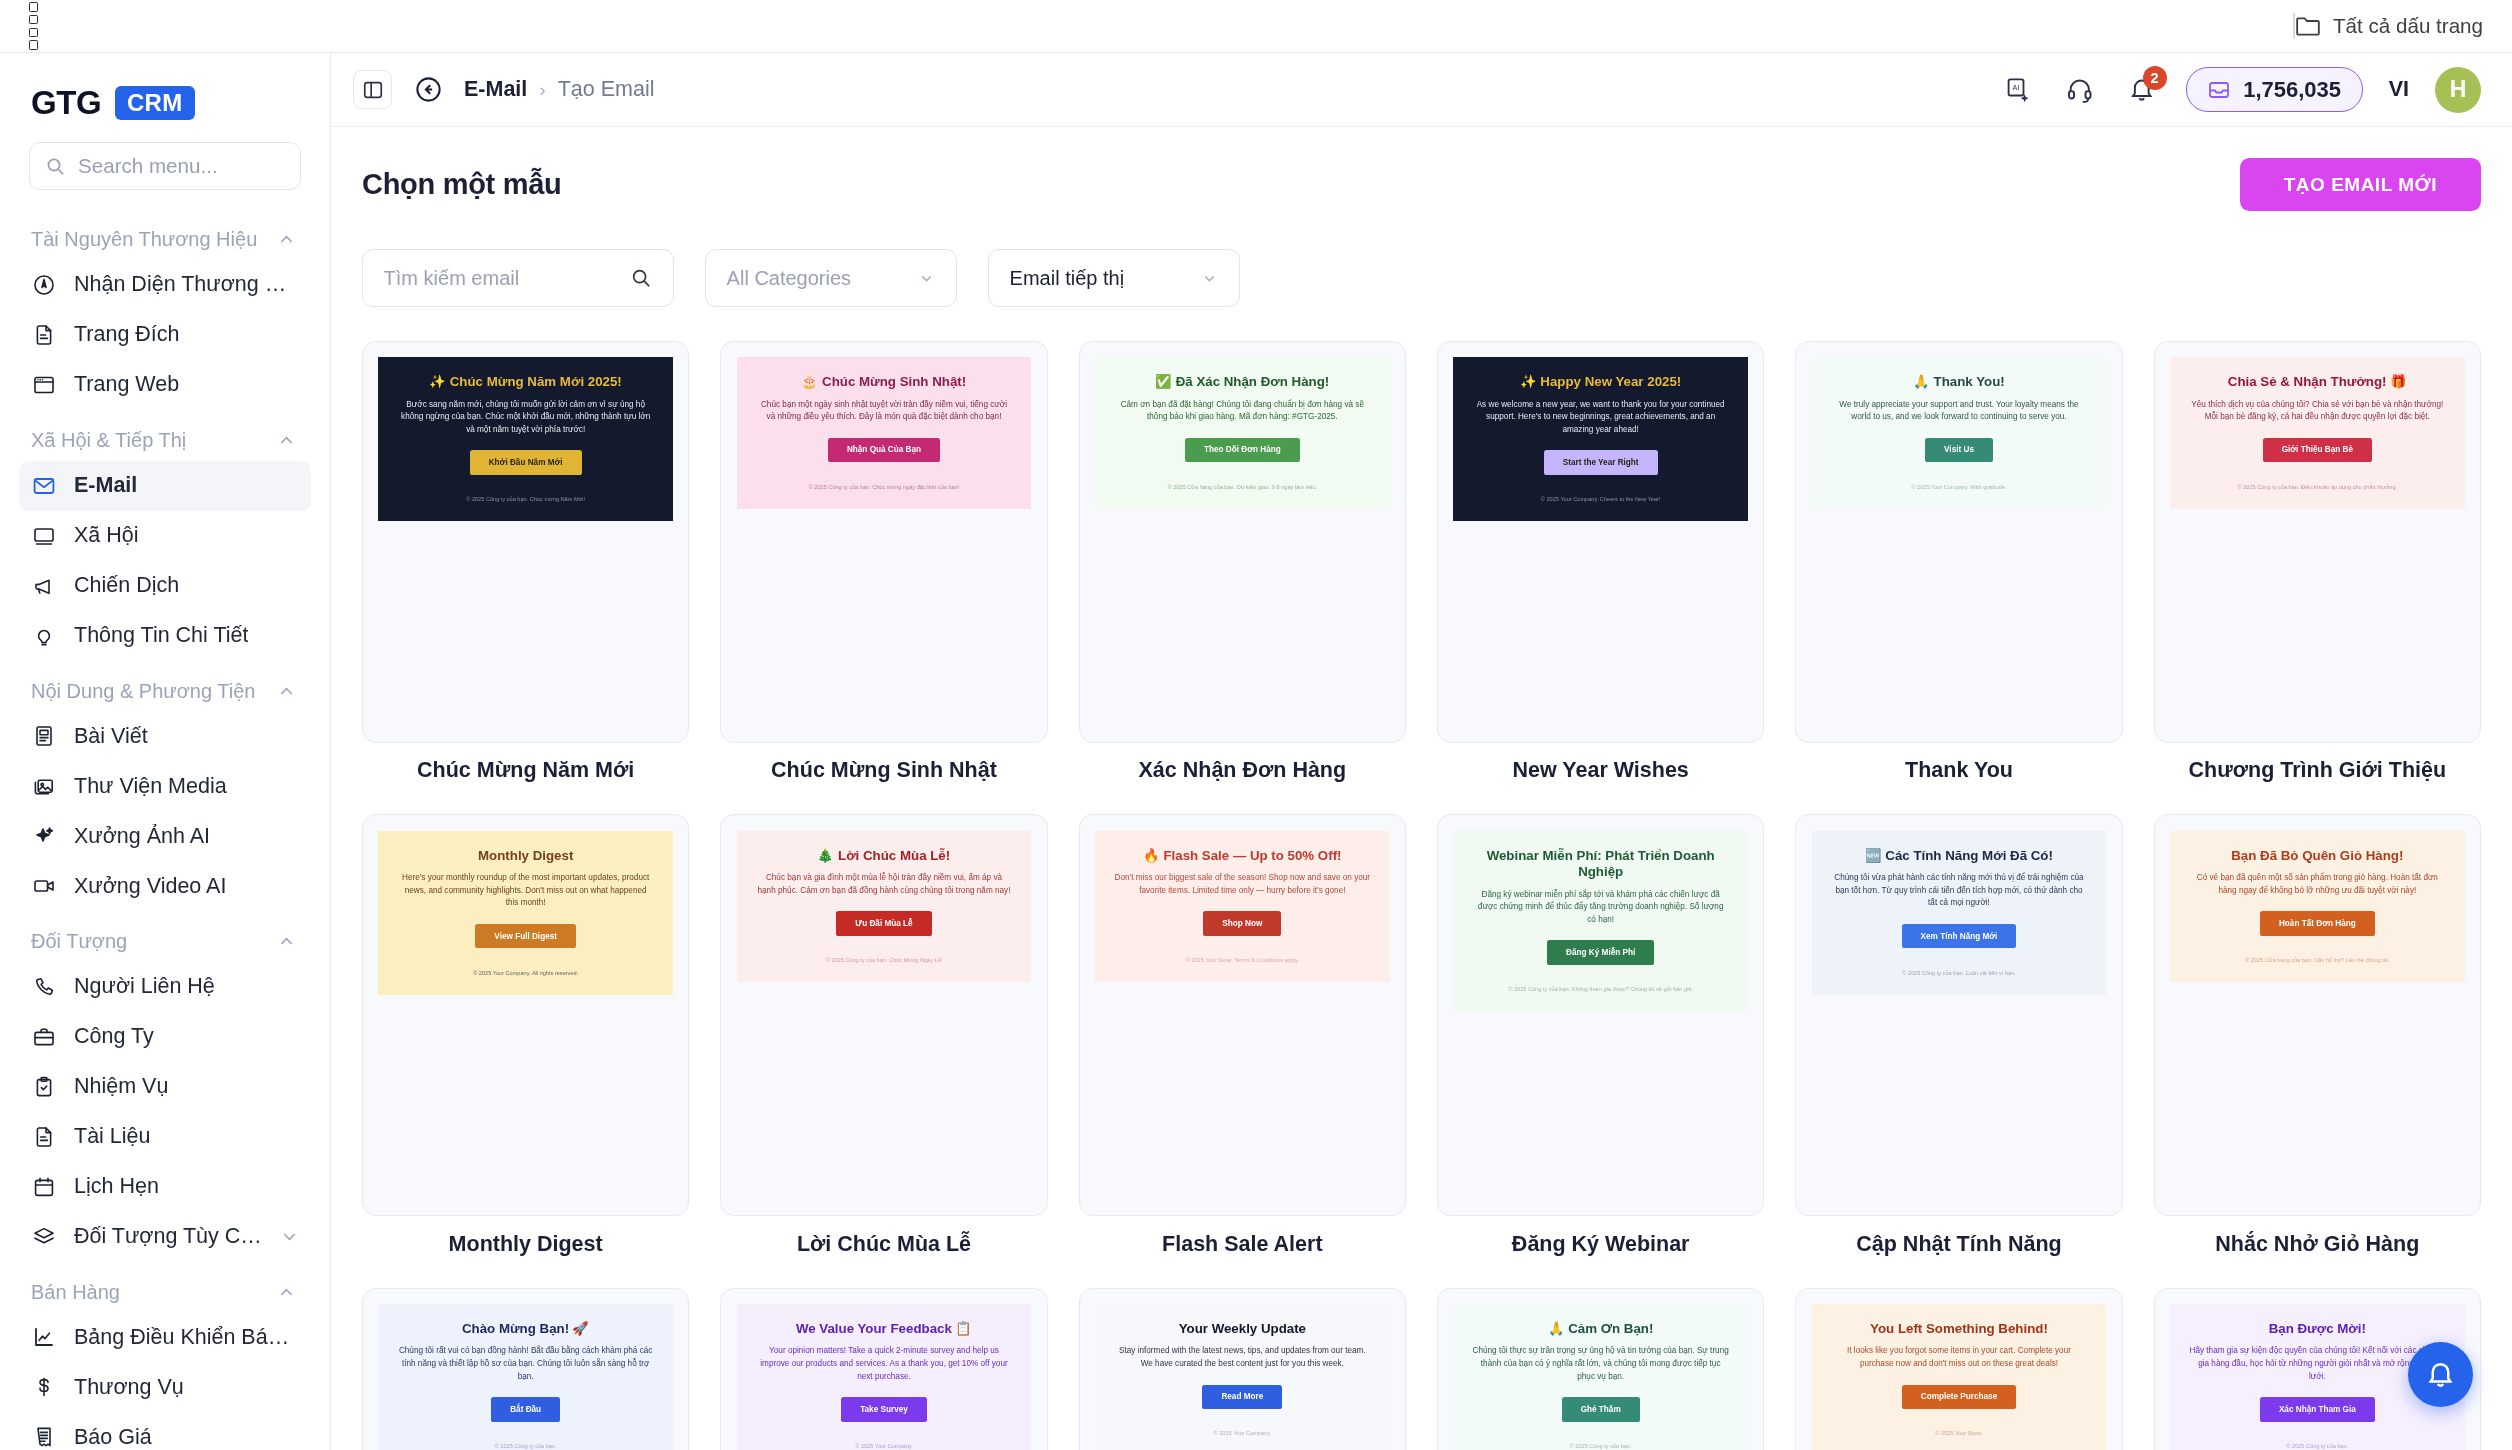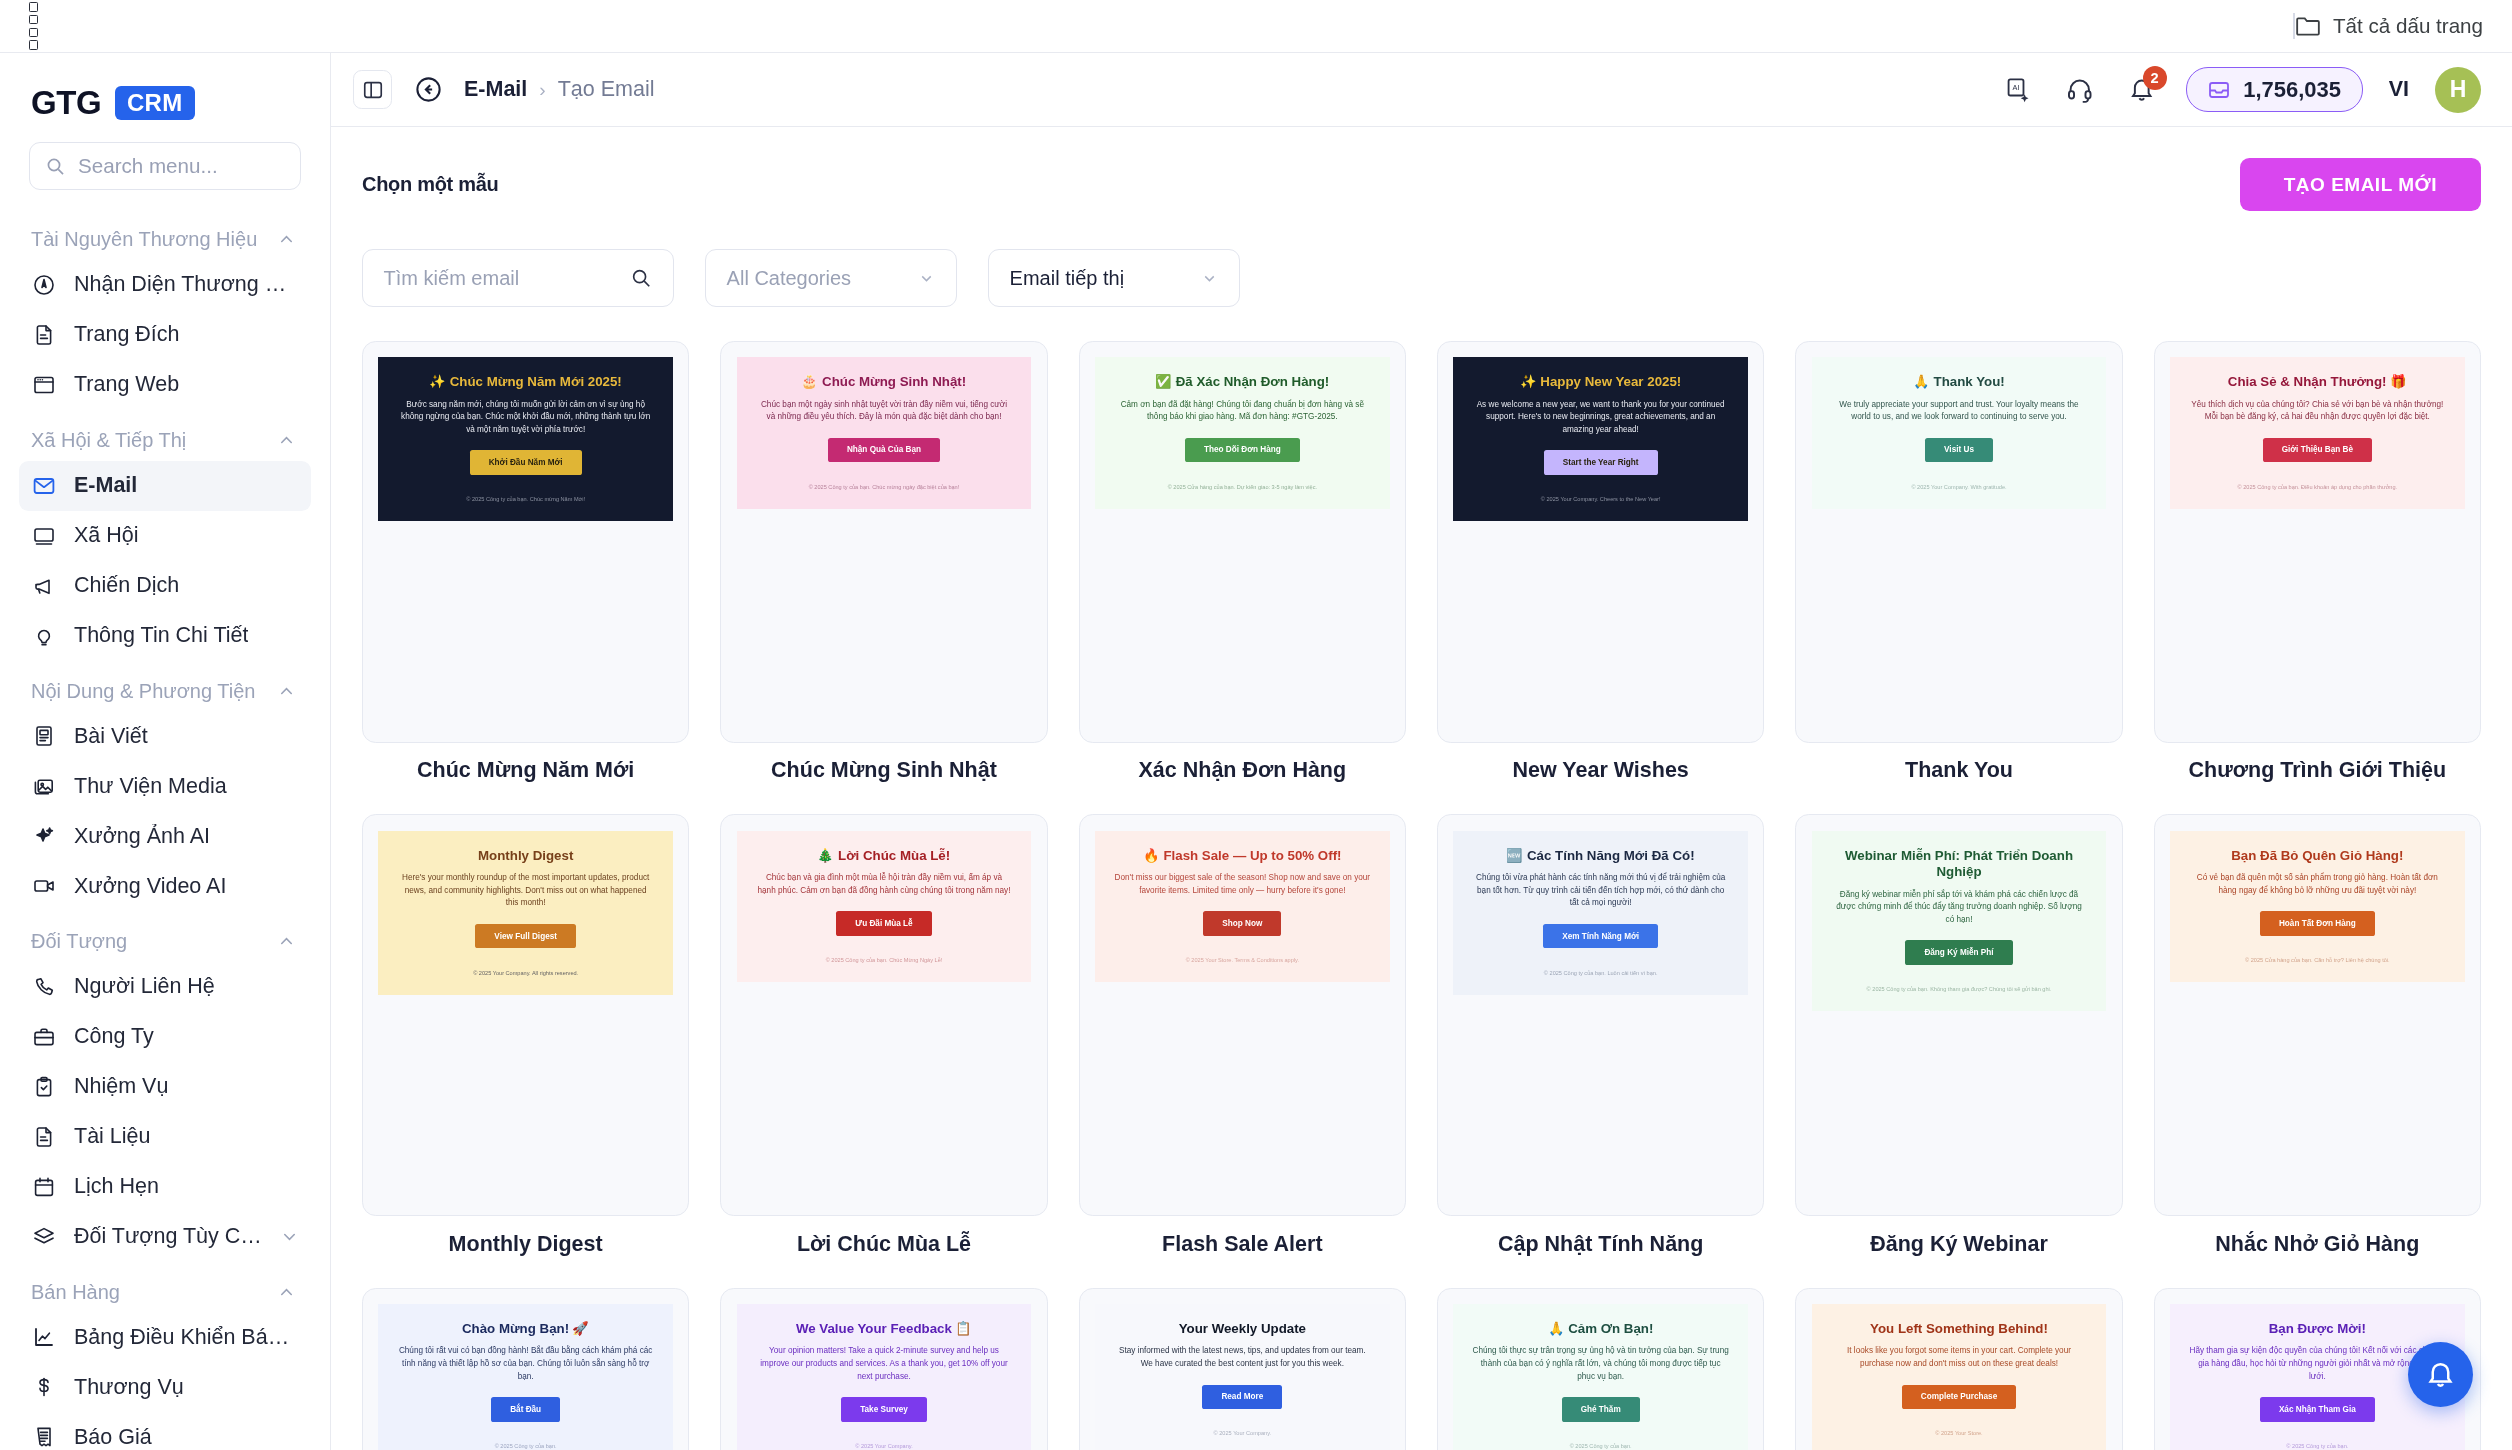--- a/index.html
+++ b/index.html
@@ -100,21 +100,21 @@
     color: #fff; font-size: 23px; font-weight: 700;
     display: flex; align-items: center; justify-content: center; cursor: pointer;
   }
 
   
   .main {
     position: absolute; top: 127px; left: 331px; width: 2181px; height: 1323px;
     background: #fff; overflow: hidden; padding: 0 31px;
   }
   .page-head { display: flex; align-items: center; justify-content: space-between; padding: 31px 0 0 0; }
-  .page-title { font-size: 20px; font-weight: 700; color: #1b2036; letter-spacing: -0.3px; }
+  .page-title { font-size: 29px; font-weight: 700; color: #1b2036; letter-spacing: -0.3px; }
   .btn-primary {
     background: #d946ef; color: #fff; border: none; border-radius: 9.4px;
     height: 53px; padding: 0 44px; font-size: 19px; font-weight: 700;
     letter-spacing: 0.5px; cursor: pointer; font-family: inherit;
   }
   .filters { display: flex; gap: 31px; margin-top: 38px; }
   .fld {
     height: 58px; border: 0.9px solid #e2e5ee; border-radius: 11px;
     display: flex; align-items: center; padding: 0 20.6px; font-size: 20px;
     cursor: pointer; background: #fff;
@@ -619,39 +619,39 @@
             <div class="t-h" style="color: rgb(192, 57, 43);">🔥 Flash Sale — Up to 50% Off!</div>
             <div class="t-p" style="color: rgb(180, 69, 58);">Don't miss our biggest sale of the season! Shop now and save on your favorite items. Limited time only — hurry before it's gone!</div>
             <div class="t-btn" style="background: rgb(192, 57, 43); color: rgb(255, 255, 255);">Shop Now</div>
             <div class="t-f" style="color: rgb(201, 138, 130);">© 2025 Your Store. Terms &amp; Conditions apply.</div>
           </div>
         </div>
         <div class="tname">Flash Sale Alert</div>
       </div>
       <div class="tcard">
         <div class="tframe">
+          <div class="tbody" style="background: rgb(240, 250, 242);">
+            <div class="t-h" style="color: rgb(31, 91, 52);">Webinar Miễn Phí: Phát Triển Doanh Nghiệp</div>
+            <div class="t-p" style="color: rgb(45, 100, 64);">Đăng ký webinar miễn phí sắp tới và khám phá các chiến lược đã được chứng minh để thúc đẩy tăng trưởng doanh nghiệp. Số lượng có hạn!</div>
+            <div class="t-btn" style="background: rgb(47, 125, 79); color: rgb(255, 255, 255);">Đăng Ký Miễn Phí</div>
+            <div class="t-f" style="color: rgb(122, 155, 133);">© 2025 Công ty của bạn. Không tham gia được? Chúng tôi sẽ gửi bản ghi.</div>
+          </div>
+        </div>
+        <div class="tname">Đăng Ký Webinar</div>
+      </div>
+      <div class="tcard">
+        <div class="tframe">
           <div class="tbody" style="background: rgb(238, 242, 249);">
             <div class="t-h" style="color: rgb(27, 40, 66);">🆕 Các Tính Năng Mới Đã Có!</div>
             <div class="t-p" style="color: rgb(44, 58, 85);">Chúng tôi vừa phát hành các tính năng mới thú vị để trải nghiệm của bạn tốt hơn. Từ quy trình cải tiến đến tích hợp mới, có thứ dành cho tất cả mọi người!</div>
             <div class="t-btn" style="background: rgb(59, 115, 232); color: rgb(255, 255, 255);">Xem Tính Năng Mới</div>
             <div class="t-f" style="color: rgb(124, 135, 155);">© 2025 Công ty của bạn. Luôn cải tiến vì bạn.</div>
           </div>
         </div>
         <div class="tname">Cập Nhật Tính Năng</div>
-      </div>
-      <div class="tcard">
-        <div class="tframe">
-          <div class="tbody" style="background: rgb(240, 250, 242);">
-            <div class="t-h" style="color: rgb(31, 91, 52);">Webinar Miễn Phí: Phát Triển Doanh Nghiệp</div>
-            <div class="t-p" style="color: rgb(45, 100, 64);">Đăng ký webinar miễn phí sắp tới và khám phá các chiến lược đã được chứng minh để thúc đẩy tăng trưởng doanh nghiệp. Số lượng có hạn!</div>
-            <div class="t-btn" style="background: rgb(47, 125, 79); color: rgb(255, 255, 255);">Đăng Ký Miễn Phí</div>
-            <div class="t-f" style="color: rgb(122, 155, 133);">© 2025 Công ty của bạn. Không tham gia được? Chúng tôi sẽ gửi bản ghi.</div>
-          </div>
-        </div>
-        <div class="tname">Đăng Ký Webinar</div>
       </div>
       <div class="tcard">
         <div class="tframe">
           <div class="tbody" style="background: rgb(253, 241, 228);">
             <div class="t-h" style="color: rgb(176, 58, 29);">Bạn Đã Bỏ Quên Giỏ Hàng!</div>
             <div class="t-p" style="color: rgb(171, 69, 39);">Có vẻ bạn đã quên một số sản phẩm trong giỏ hàng. Hoàn tất đơn hàng ngay để không bỏ lỡ những ưu đãi tuyệt vời này!</div>
             <div class="t-btn" style="background: rgb(212, 96, 31); color: rgb(255, 255, 255);">Hoàn Tất Đơn Hàng</div>
             <div class="t-f" style="color: rgb(192, 132, 104);">© 2025 Cửa hàng của bạn. Cần hỗ trợ? Liên hệ chúng tôi.</div>
           </div>
         </div>

